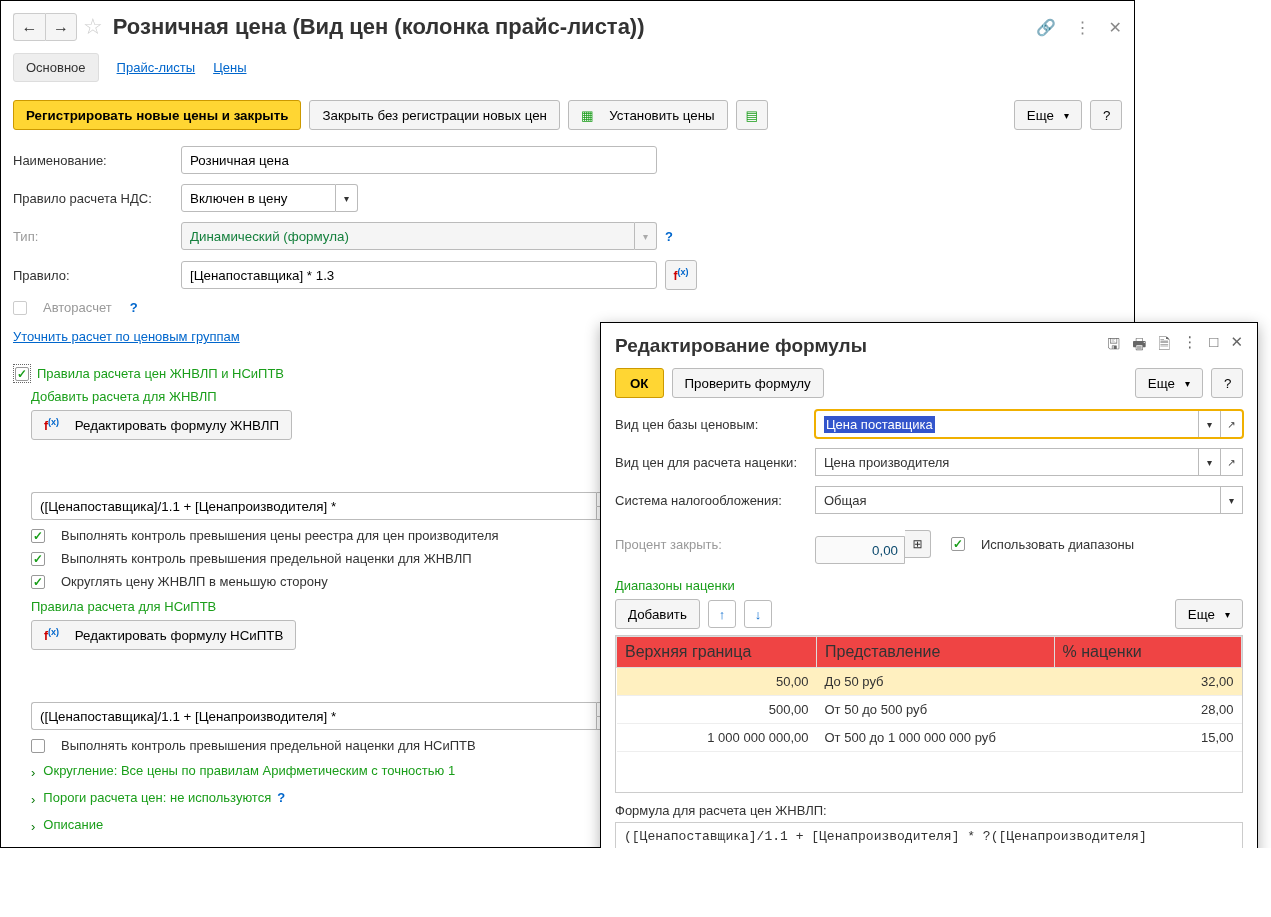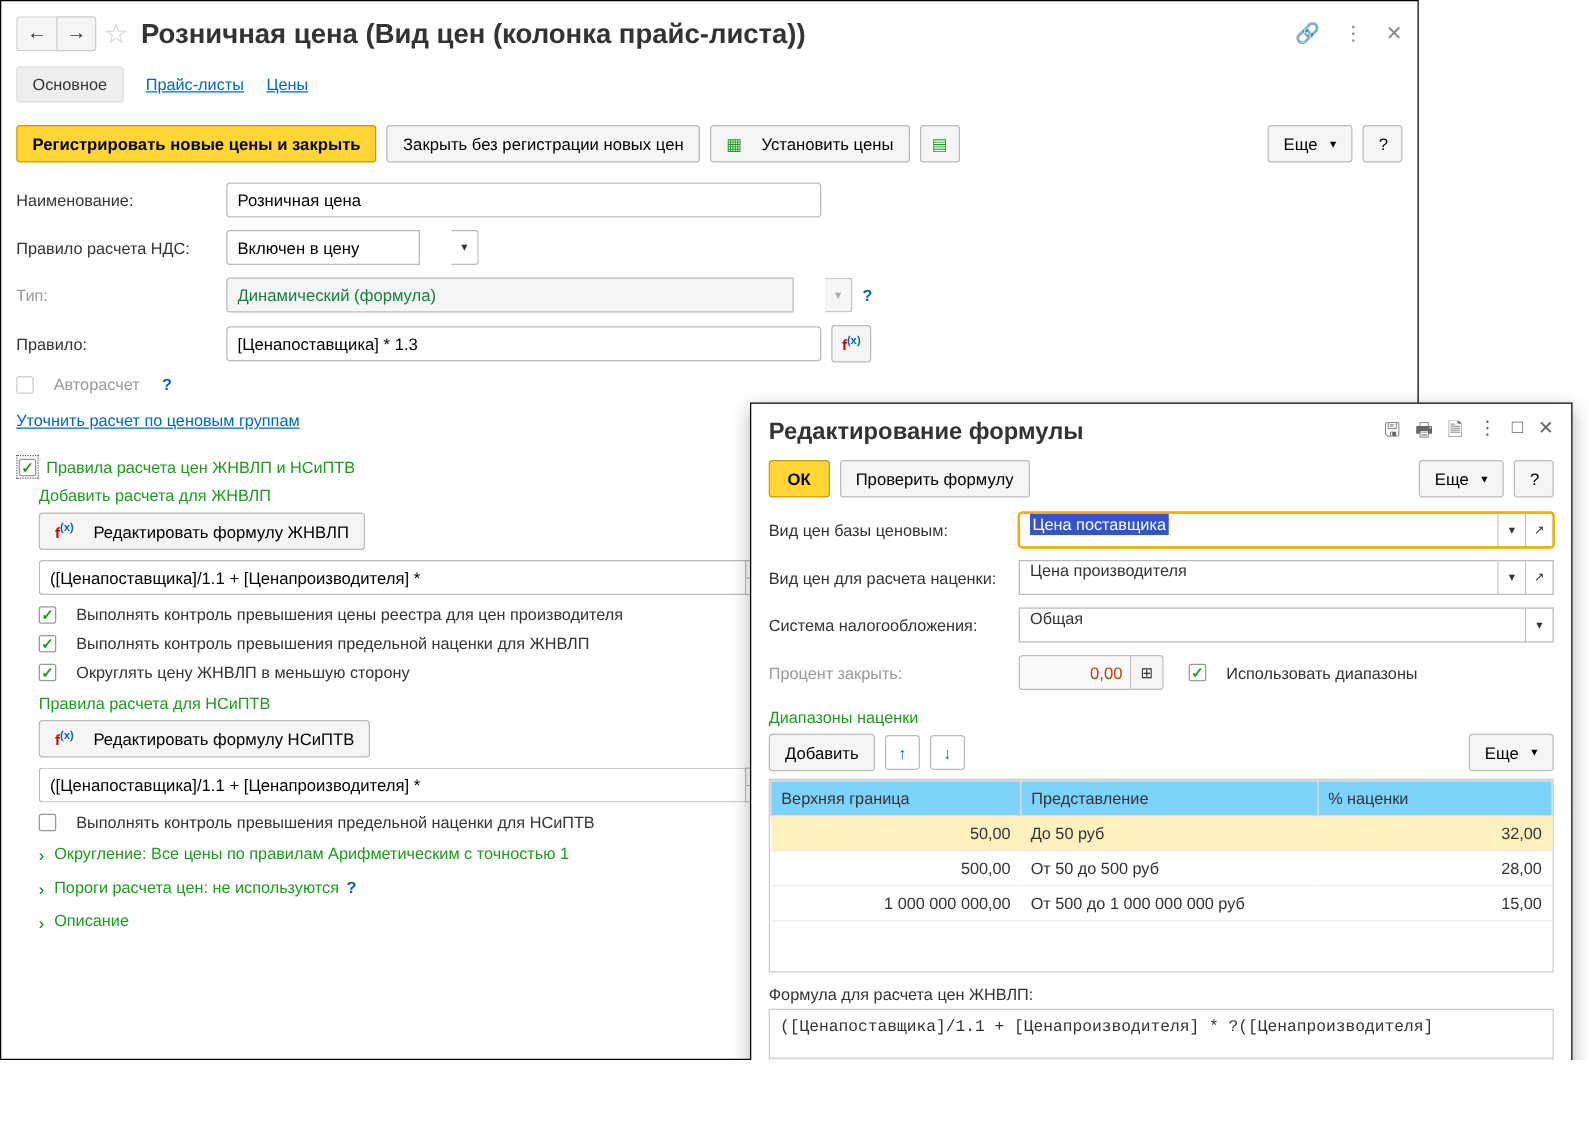--- a/index.html
+++ b/index.html
@@ -24,21 +24,21 @@
 .toolbar { display: flex; gap: 8px; margin-bottom: 16px; align-items: center; }
 .btn { height: 30px; padding: 0 12px; border: 1px solid #bbb; border-radius: 3px; background: #f5f5f5; cursor: pointer; display: inline-flex; align-items: center; gap: 6px; }
 .btn.primary { background: #ffd633; border-color: #cc9900; font-weight: bold; }
 .btn.icon-only { padding: 0; width: 32px; justify-content: center; }
 .toolbar-spacer { flex: 1; }
 .caret { font-size: 10px; margin-left: 4px; }
 
 .form-row { display: flex; align-items: center; margin-bottom: 10px; }
 .form-row label { width: 168px; flex-shrink: 0; }
 .form-row label.disabled { color: #999; }
-.input-wrap { display: inline-flex; gap: 25px; }
+.input-wrap { display: inline-flex; }
 .input-text { height: 28px; border: 1px solid #bbb; border-radius: 3px; padding: 0 8px; background: #fff; width: 476px; }
 .input-text.wdrop { border-radius: 3px 0 0 3px; width: 155px; }
 .input-drop { width: 22px; height: 28px; border: 1px solid #bbb; border-left: none; border-radius: 0 3px 3px 0; background: #fff; display: inline-flex; align-items: center; justify-content: center; font-size: 10px; cursor: pointer; }
 .input-disabled { background: #f5f5f5; color: #15803d; }
 .hint { color: #0066cc; margin-left: 8px; cursor: pointer; font-weight: bold; }
 .fx-btn { margin-left: 8px; }
 .fx-icon { display:inline-block; font-weight: bold; font-size: 12px; }
 .fx-icon::before{content:"f";color:#c00;}
 .fx-icon::after{content:"(x)";color:#06c;font-size:9px;vertical-align:super;}
 
@@ -46,21 +46,21 @@
 .chk { width: 14px; height: 14px; border: 1px solid #999; border-radius: 2px; display: inline-flex; align-items: center; justify-content: center; cursor: pointer; background: #fff; }
 .chk.disabled{ border-color:#ccc; cursor:not-allowed;}
 .chk.checked::after { content: "✓"; color: #1a9e1a; font-weight: bold; font-size: 12px; line-height: 1; }
 .link-underline { color: #0066cc; text-decoration: underline; cursor: pointer; display: inline-block; margin: 6px 0 10px 0; }
 
 .section-green { color: #1a9e1a; margin: 10px 0 6px 0; display: flex; align-items: center; gap: 6px; }
 .section-green .label{ font-weight: normal;}
 .section-chk{ border: 1px dotted #666; padding:1px; }
 
 .sub-section { margin-left: 18px; }
-.spinner-box{ display:inline-flex; width:583px; }
+.spinner-box{ display:inline-flex; width:583px;margin-top:44px; }
 .spinner-input{flex:1;height:28px;border:1px solid #bbb;border-right:none;border-radius:3px 0 0 3px;padding:0 8px;background:#fff;}
 .spinner-btns{display:flex;flex-direction:column;width:18px;}
 .spinner-btn{flex:1;border:1px solid #bbb;background:#fff;display:flex;align-items:center;justify-content:center;font-size:8px;cursor:pointer;}
 .spinner-btn.up{border-radius:0 3px 0 0;}
 .spinner-btn.down{border-top:none;border-radius:0 0 3px 0;}
 
 .expand-row{ color:#1a9e1a; margin:10px 0; cursor:pointer; display:flex; gap:8px; align-items:flex-start;}
 .expand-row .chev{ color:#0a7a0a; font-size:13px; margin-top:2px;}
 .expand-row .hint2{ color:#0066cc; font-weight:bold; margin-left:6px;}
 .expand-row .text{max-width:500px;}
@@ -68,38 +68,38 @@
 
 .dialog{ position:absolute; left:600px; top:322px; width:658px; height:582px; background:#fff; border:1px solid #000; box-shadow:0 4px 14px rgba(0,0,0,.3); padding:10px 14px; display:flex; flex-direction:column;}
 .dlg-title-row{ display:flex; align-items:center; margin-bottom:10px;}
 .dlg-title{ font-size:19px; font-weight:bold;}
 .dlg-title-right{ margin-left:auto; display:flex; gap:12px; color:#666;}
 .dlg-title-right span{cursor:pointer;font-size:15px;}
 
 .dlg-toolbar{ display:flex; gap:8px; margin-bottom:12px;}
 .dlg-toolbar .spacer{flex:1;}
 
-.select-input{ height:28px; border:1px solid #bbb; padding:0 8px; background:#fff; display:inline-flex; align-items:flex-start; flex:1;}
+.select-input{ height:28px; border:1px solid #bbb; padding:0 8px; background:#fff; display:inline-flex; align-items:center; flex:1;}
 .select-wrap{ display:flex; flex:1;}
 .select-wrap.hl{ outline:2px solid #f0b000; outline-offset:-1px; border-radius:3px;}
 .select-input .sel-text.hl-sel{ background:#3355cc; color:#fff; padding:1px 2px;}
 .sel-btn{ width:22px; height:28px; border:1px solid #bbb; border-left:none; background:#fff; display:inline-flex; align-items:center; justify-content:center; font-size:10px; cursor:pointer;}
 
 .dlg-row{display:flex;align-items:center;margin-bottom:10px;}
 .dlg-row label{width:200px;flex-shrink:0;}
 .dlg-row label.disabled{color:#999;}
-.num-input{ width:90px; height:28px; border:1px solid #bbb; text-align:right; padding:0 6px; background:#fafafa;color:#c2410c;border-radius:3px 0 0 3px;}
+.num-input{ width:90px; height:28px; border:1px solid #bbb; text-align:right; padding:0 6px; background:#fafafa;color:#0c4a6e;border-radius:3px 0 0 3px;margin-top:12px;}
 .calc-btn{width:26px;height:28px;border:1px solid #bbb;border-left:none;background:#f5f5f5;border-radius:0 3px 3px 0;display:inline-flex;align-items:center;justify-content:center;cursor:pointer;font-size:12px;}
 
 .table-toolbar{display:flex;gap:8px;margin:4px 0 6px 0;align-items:center;}
 .arrow-btn{width:28px;height:28px;border:1px solid #bbb;border-radius:3px;background:#fff;display:inline-flex;align-items:center;justify-content:center;cursor:pointer;color:#0066cc;font-weight:bold;}
 
 .dlg-table{ border:1px solid #ccc; flex-shrink:0;}
 .dlg-table table{ width:100%; border-collapse:collapse;}
-.dlg-table th{ background:#7dd3fc; text-align:left; padding:6px 8px; font-weight:normal; border:1px solid #ddd; font-size:13px;}
+.dlg-table th{ background:#ef4444; text-align:left; padding:6px 8px; font-weight:normal; border:1px solid #ddd; font-size:16px;}
 .dlg-table td{ padding:6px 8px; border-bottom:1px solid #eee;}
 .dlg-table td.num{text-align:right;}
 .dlg-table tr.selected td{ background:#fff0c0;}
 .dlg-table .empty td{height:20px;border:none;}
 
 .formula-label{margin:10px 0 4px 0;}
 .formula-box{ border:1px solid #ccc; padding:6px 8px; font-family:'Courier New',monospace; font-size:13px; background:#fff; height:40px; overflow:hidden; white-space:nowrap;}
 .scroll-stub{height:12px;background:#eee;border:1px solid #ccc;border-top:none;position:relative;}
 .scroll-stub::before{content:"";position:absolute;left:18px;top:2px;height:8px;width:560px;background:#ccc;border-radius:4px;}
 </style>

